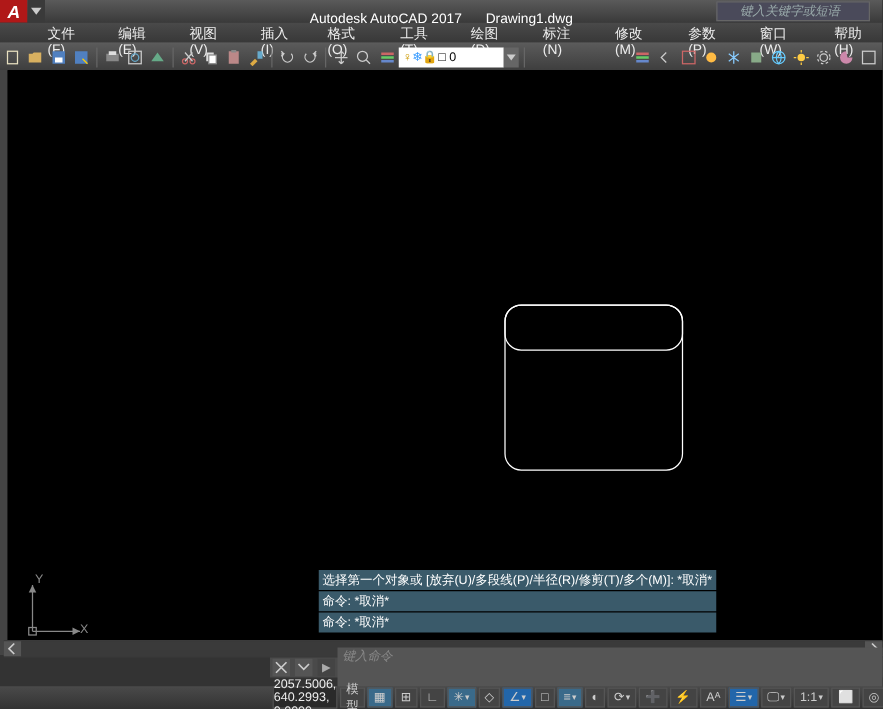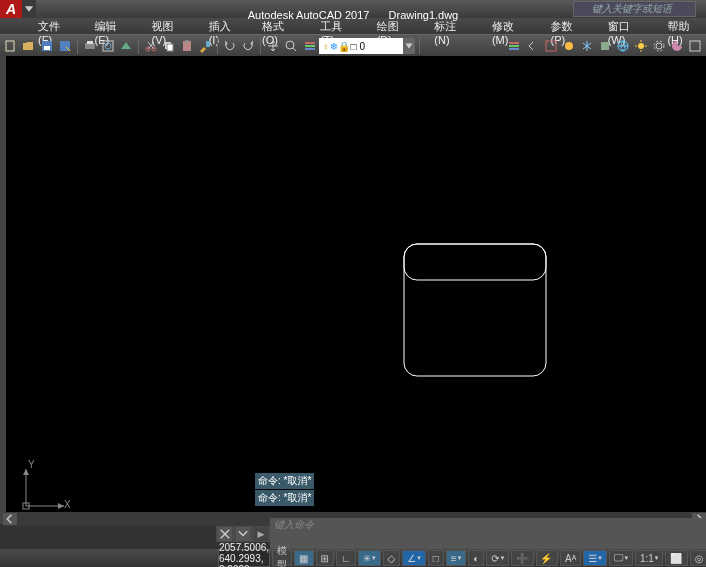--- a/index.html
+++ b/index.html
@@ -253,20 +253,21 @@
       <line x1="10" y1="45" x2="10" y2="8" stroke="#888" stroke-width="1"></line>
       <path d="M10 8 L7 14 L13 14 Z" fill="#888"></path>
       <rect x="7" y="42" width="6" height="6" fill="none" stroke="#888"></rect>
     </svg>
     <div class="ucs-label" style="left:48px; top:38px;">X</div>
     <div class="ucs-label" style="left:12px; top:-2px;">Y</div>
   </div>
 </div>
 
 <div class="cmd-block" id="cmdhist">
+    <div class="cmd-line">选择第一个对象或 [放弃(U)/多段线(P)/半径(R)/修剪(T)/多个(M)]: *取消*</div>
     <div class="cmd-line">命令: *取消*</div>
     <div class="cmd-line">命令: *取消*</div>
   </div>
 
 <div class="scrollbar-h">
   <div class="scroll-btn">
     <svg class="icon" viewBox="0 0 10 10">
         <path d="M6 2 L3 5 L6 8" stroke="#ccc" fill="none"></path>
       </svg>
   </div>

